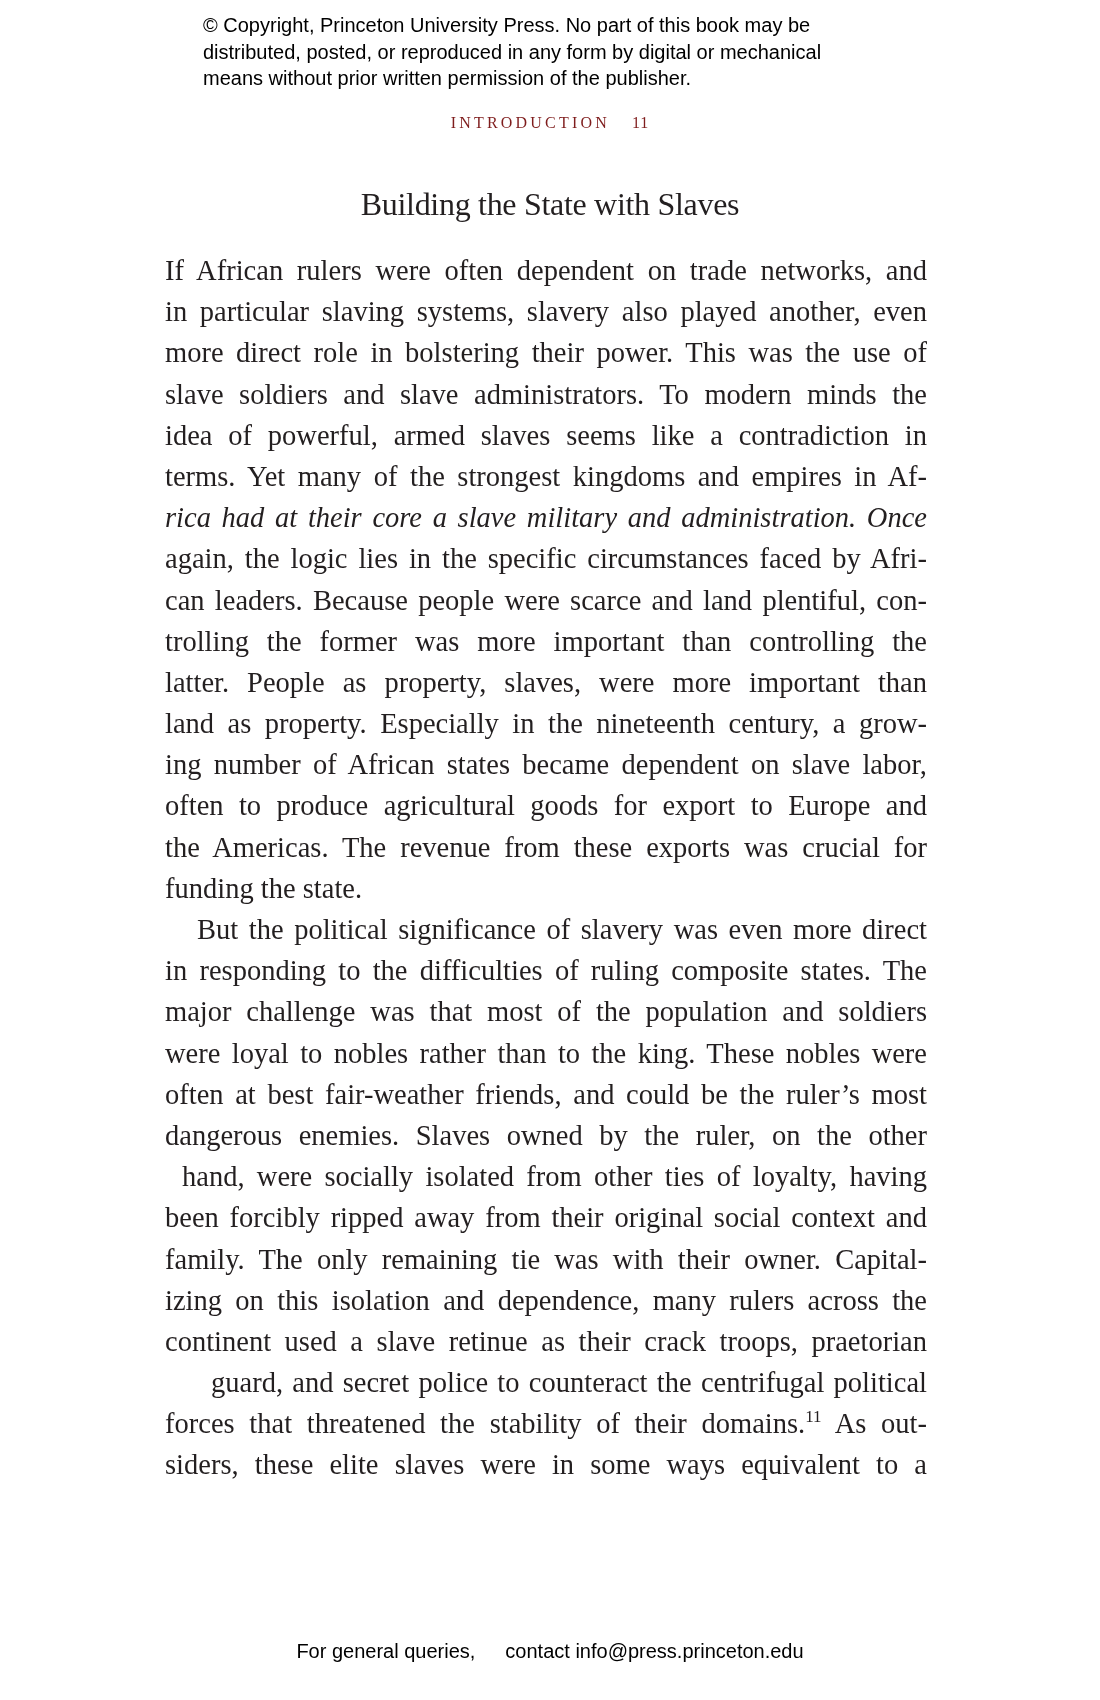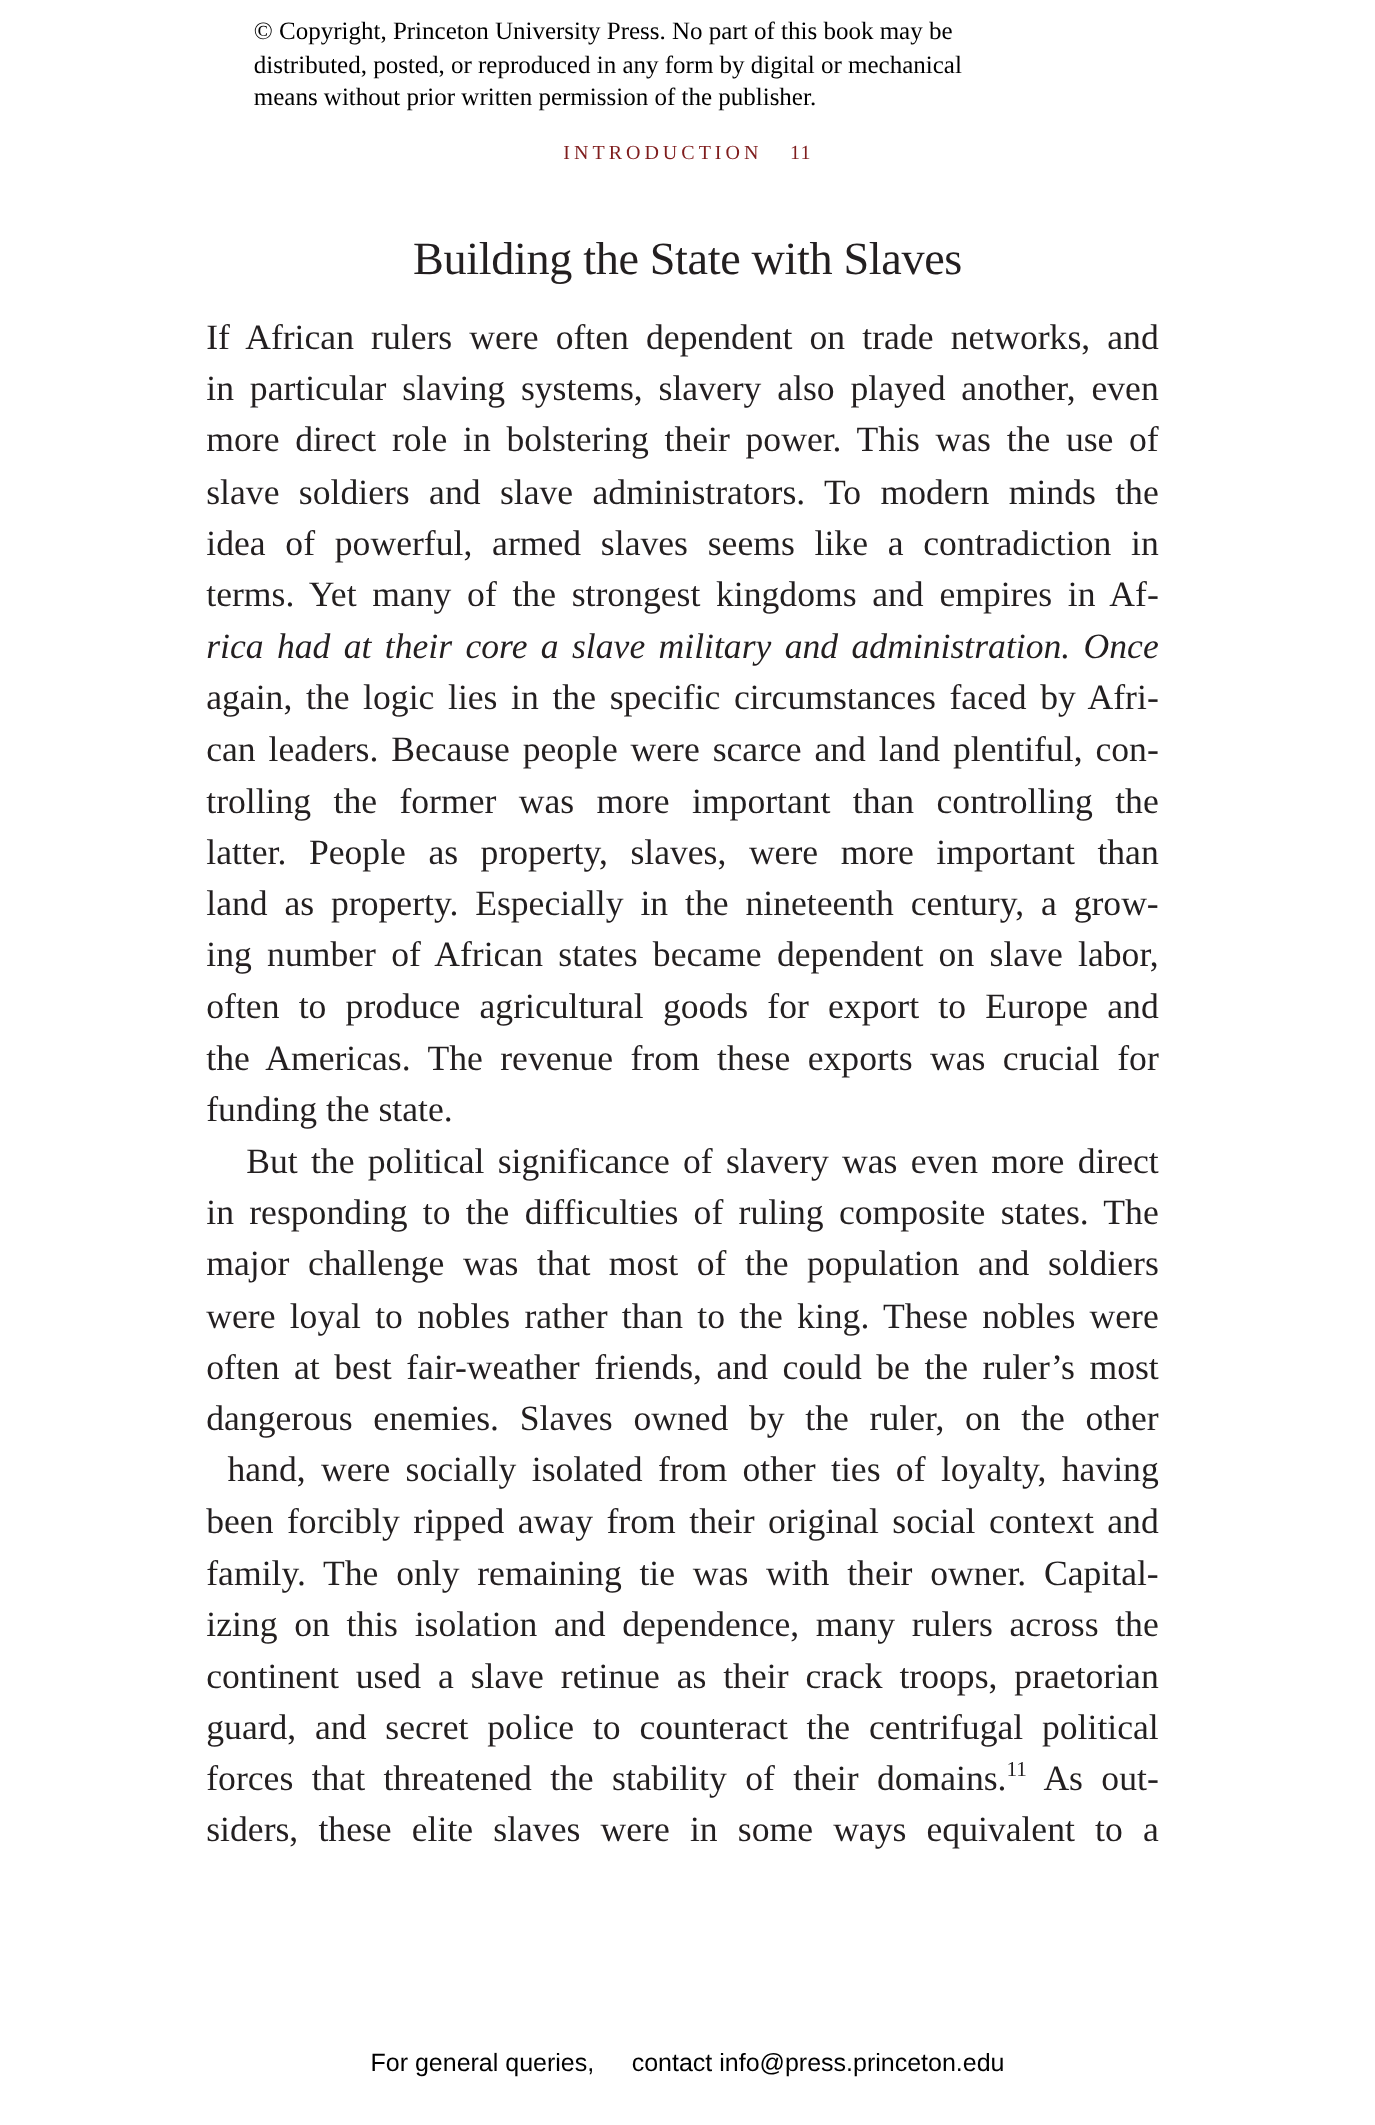--- a/index.html
+++ b/index.html
@@ -12,21 +12,21 @@
       height: 1700px;
       position: relative;
       overflow: hidden;
       color: #231f20;
     }
     .copyright {
       position: absolute;
       left: 203px;
       top: 12px;
       width: 720px;
-      font-family: Liberation Serif, serif;
+      font-family: Liberation Sans, sans-serif;
       font-size: 20px;
       line-height: 26.5px;
       color: #000;
     }
     .copyright div {
       white-space: nowrap;
     }
     .running-head {
       position: absolute;
       left: 0;
@@ -42,21 +42,21 @@
       margin-left: 22px;
       letter-spacing: 1px;
     }
     .section-title {
       position: absolute;
       left: 0;
       top: 186px;
       width: 1100px;
       text-align: center;
       font-family: "Liberation Serif", serif;
-      font-size: 37px;
+      font-size: 32px;
       color: #231f20;
       letter-spacing: -0.3px;
     }
     .body-text {
       position: absolute;
       left: 165px;
       top: 250px;
       width: 762px;
       font-family: "Liberation Serif", serif;
       font-size: 28.5px;
@@ -134,21 +134,21 @@
     <div class="line" style="white-space: normal;">in responding to the difficulties of ruling composite states. The</div>
     <div class="line" style="white-space: normal;">major challenge was that most of the population and soldiers</div>
     <div class="line" style="white-space: normal;">were loyal to nobles rather than to the king. These nobles were</div>
     <div class="line" style="white-space: normal;">often at best fair-weather friends, and could be the ruler’s most</div>
     <div class="line" style="white-space: normal;">dangerous enemies. Slaves owned by the ruler, on the other</div>
     <div class="line" style="white-space: normal; margin-left: 17px;">hand, were socially isolated from other ties of loyalty, having</div>
     <div class="line" style="white-space: normal;">been forcibly ripped away from their original social context and</div>
     <div class="line" style="white-space: normal;">family. The only remaining tie was with their owner. Capital-</div>
     <div class="line" style="white-space: normal;">izing on this isolation and dependence, many rulers across the</div>
     <div class="line" style="white-space: normal;">continent used a slave retinue as their crack troops, praetorian</div>
-    <div class="line" style="white-space: normal;">guard, and secret police to counteract the centrifugal political</div>
+    <div class="line" style="white-space: normal; margin-left: 46px;">guard, and secret police to counteract the centrifugal political</div>
     <div class="line" style="white-space: normal;"><span>forces that threatened the stability of their domains.</span><sup class="fn">11</sup><span> As out-</span></div>
     <div class="line" style="white-space: normal;">siders, these elite slaves were in some ways equivalent to a</div>
   </div>
 </div>
 
 <div class="footer">
   <span style="margin-left:0">For general queries,</span><span>contact info@press.princeton.edu</span>
 </div>
 
 </body></html>

